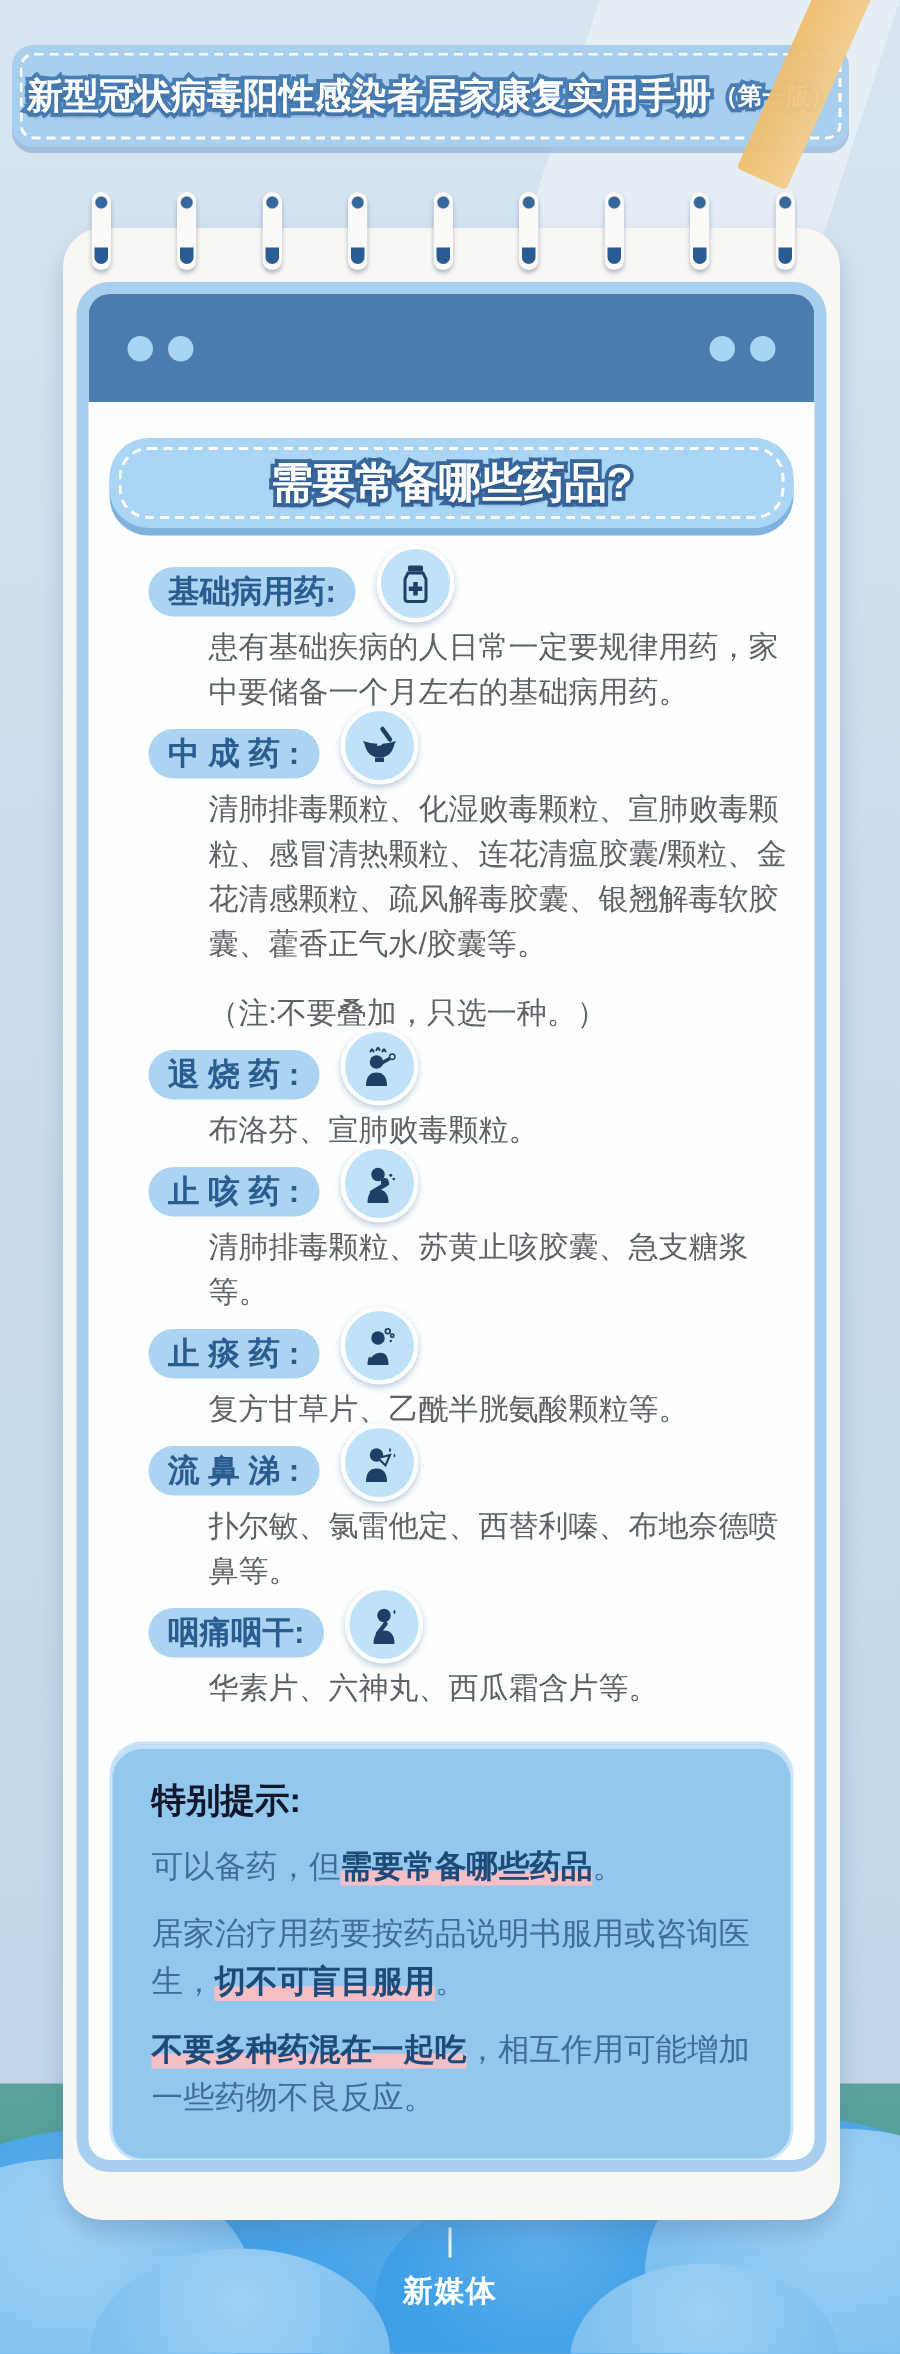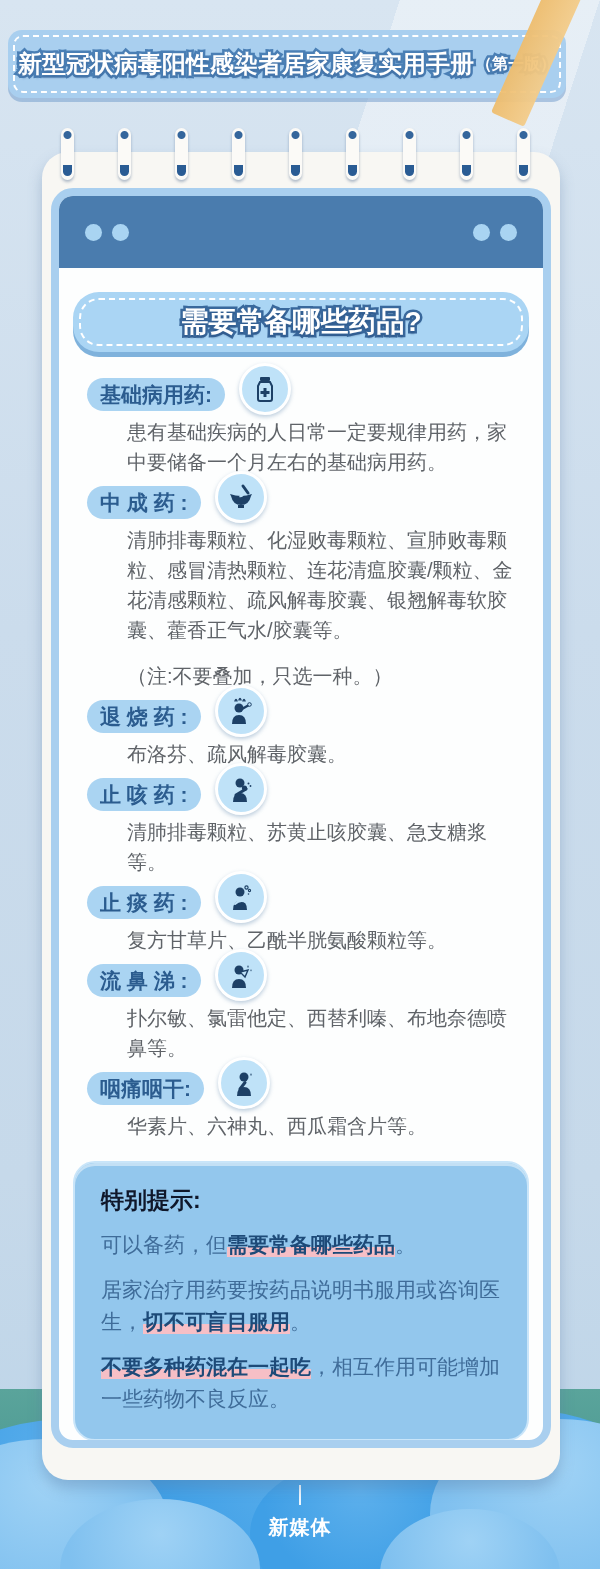--- a/index.html
+++ b/index.html
@@ -50,21 +50,21 @@
   
   .question-pill{position:relative;margin:24px 14px 0;height:60px;
     background:#aad5f4;border-radius:26px;box-shadow:0 5px 0 #7fb2dc;}
   .question-pill .dash{position:absolute;inset:6px;border:2px dashed #fff;border-radius:20px;}
   .question-pill .txt{position:absolute;inset:0;display:flex;align-items:center;justify-content:center;
     font-size:28px;font-weight:bold;color:#fff;white-space:nowrap;
     -webkit-text-stroke:5px #39689c;paint-order:stroke fill;
     text-shadow:0 3px 2px rgba(40,80,130,.5);}
 
   
-  .sections{padding:24px 18px 0 28px;}
+  .sections{padding:24px 18px 0 40px;}
   .section{margin-bottom:7px;}
   .section-head{display:flex;align-items:center;height:36px;}
   .label-pill{display:inline-block;background:#aad4f2;color:#2b5c8f;font-weight:bold;
     font-size:21px;line-height:33px;padding:0 13px;border-radius:17px;white-space:nowrap;}
   .icon-circle{width:46px;height:46px;border-radius:50%;background:#bfe2f8;
     border:3px solid #fff;box-shadow:0 2px 4px rgba(90,130,170,.4);
     margin-left:14px;margin-top:-10px;flex:0 0 auto;
     display:flex;align-items:center;justify-content:center;}
   .section-text{margin:5px 0 0 40px;width:392px;color:#5f6368;
     font-size:20px;line-height:30px;}
@@ -178,21 +178,21 @@
           <span class="icon-circle">
             <svg width="28" height="28" viewBox="0 0 28 28">
               <path d="M8 4 q1 -3 2 0 M12 3 q1 -3 2 0 M16 4 q1 -3 2 0" stroke="#1d4066" stroke-width="1.4" fill="none" stroke-linecap="round"></path>
               <circle cx="12" cy="11" r="4.5" fill="#1d4066"></circle>
               <path d="M5 27 q0 -9 7 -9 q7 0 7 9 Z" fill="#1d4066"></path>
               <line x1="15" y1="12" x2="22" y2="8" stroke="#1d4066" stroke-width="2.4" stroke-linecap="round"></line>
               <circle cx="22.5" cy="7.5" r="1.8" fill="#bfe2f8" stroke="#1d4066" stroke-width="1"></circle>
             </svg>
           </span>
         </div>
-        <p class="section-text">布洛芬、疏风解毒胶囊。</p>
+        <p class="section-text">布洛芬、宣肺败毒颗粒。</p>
       </div>
 
       <div class="section">
         <div class="section-head">
           <span class="label-pill">止 咳 药 :</span>
           <span class="icon-circle">
             <svg width="28" height="28" viewBox="0 0 28 28">
               <circle cx="13" cy="8" r="4.5" fill="#1d4066"></circle>
               <path d="M6 27 q0 -9 7 -9 q7 0 7 9 Z" fill="#1d4066"></path>
               <circle cx="17.5" cy="13" r="2.6" fill="#1d4066"></circle>

